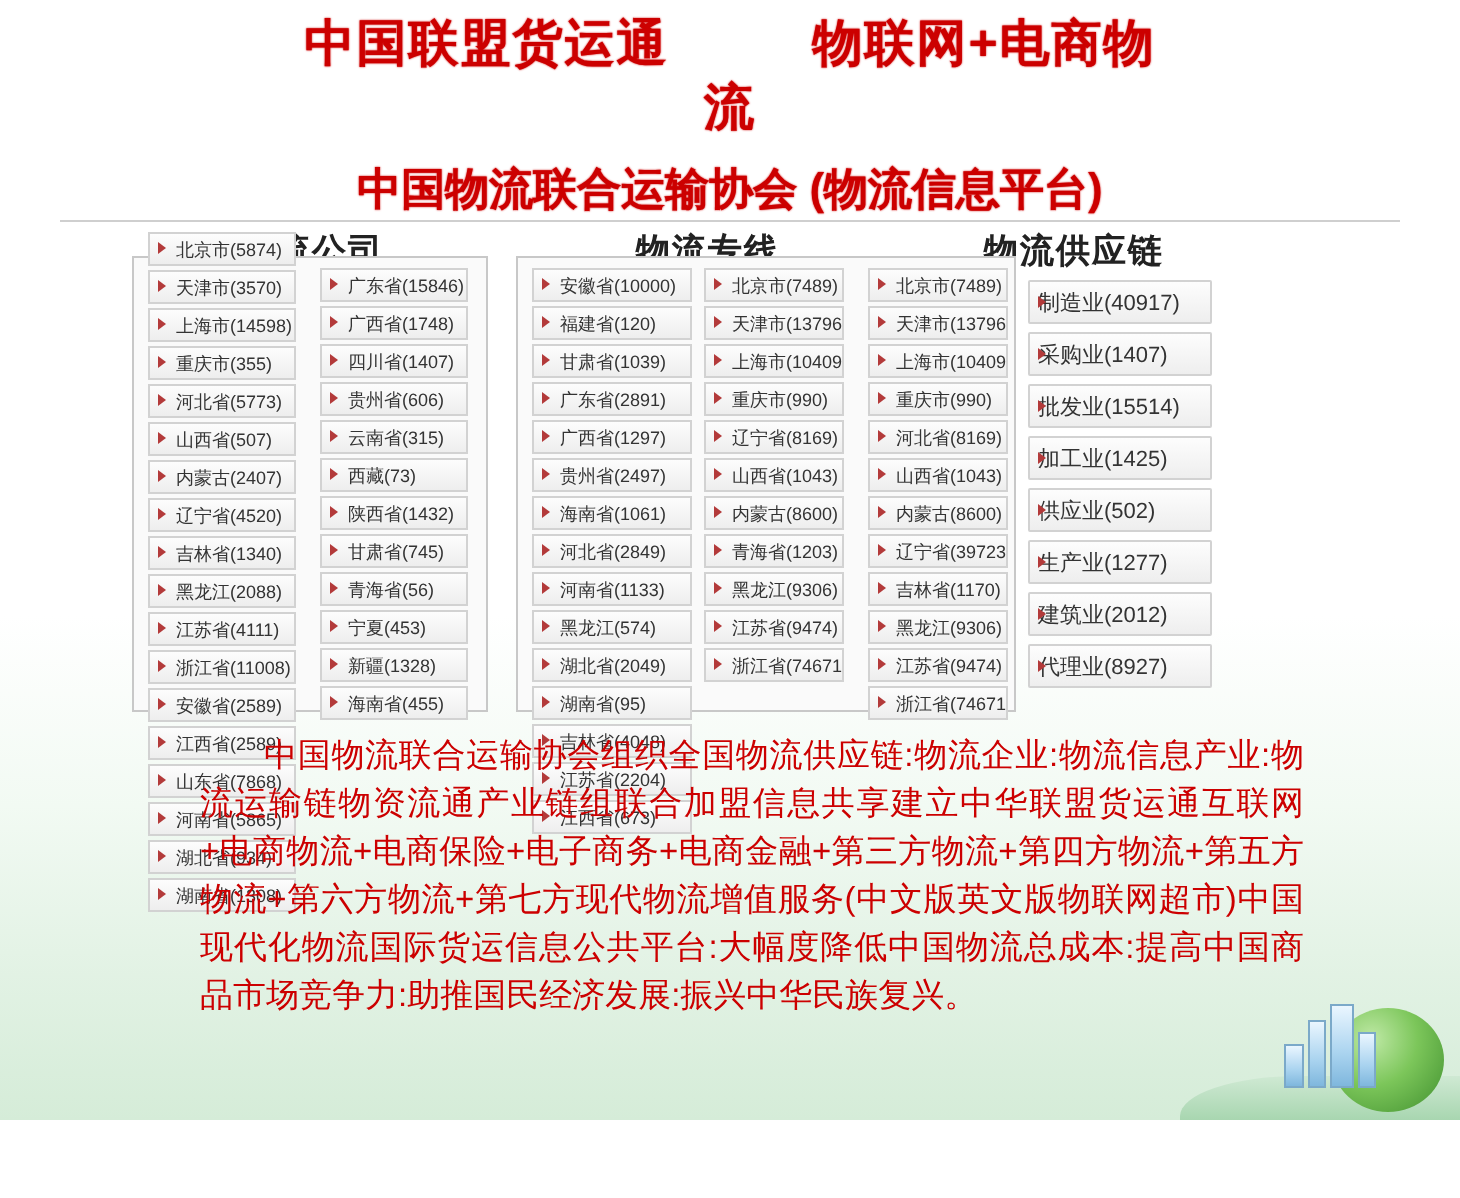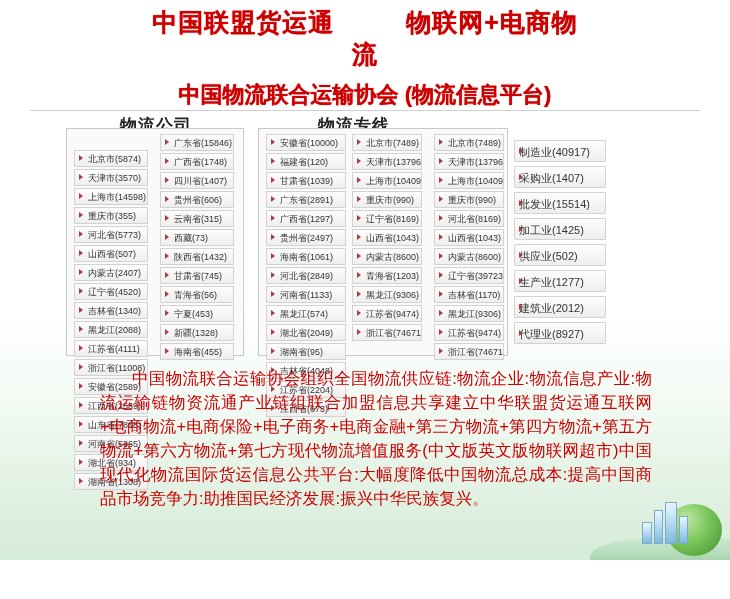--- a/index.html
+++ b/index.html
@@ -98,21 +98,21 @@
     position: absolute;
     left: 4px;
     top: 4px;
     width: 0;
     height: 0;
     border-left: 4px solid #b33a3a;
     border-top: 3px solid transparent;
     border-bottom: 3px solid transparent;
   }
   
-  .col-a { left: 74px;  top: 150px; width: 74px; }
+  .col-a { left: 74px;  top: 116px; width: 74px; }
   .col-b { left: 160px; top: 134px; width: 74px; }
   .col-c { left: 266px; top: 134px; width: 80px; }
   .col-d { left: 352px; top: 134px; width: 70px; }
   .col-e { left: 434px; top: 134px; width: 70px; }
   .col-f { left: 514px; top: 140px; width: 92px; }
 
   .col-f .item {
     height: 22px;
     line-height: 22px;
     font-size: 11px;
@@ -198,20 +198,21 @@
     <div class="banner-line">
       <span>流</span>
     </div>
   </div>
 
   <div class="assoc-title">中国物流联合运输协会 (物流信息平台)</div>
   <div class="divider"></div>
 
   <div class="col-title" id="title-company">物流公司</div>
   <div class="col-title" id="title-line">物流专线</div>
+  <div class="col-title" id="title-supply">物流供应链</div>
 
   <div class="panel frame-left"></div>
   <div class="panel frame-mid"></div>
 
   <ul class="itemlist col-a">
       <li class="item"><span class="bullet"></span><span>北京市(5874)</span></li>
       <li class="item"><span class="bullet"></span><span>天津市(3570)</span></li>
       <li class="item"><span class="bullet"></span><span>上海市(14598)</span></li>
       <li class="item"><span class="bullet"></span><span>重庆市(355)</span></li>
       <li class="item"><span class="bullet"></span><span>河北省(5773)</span></li>

